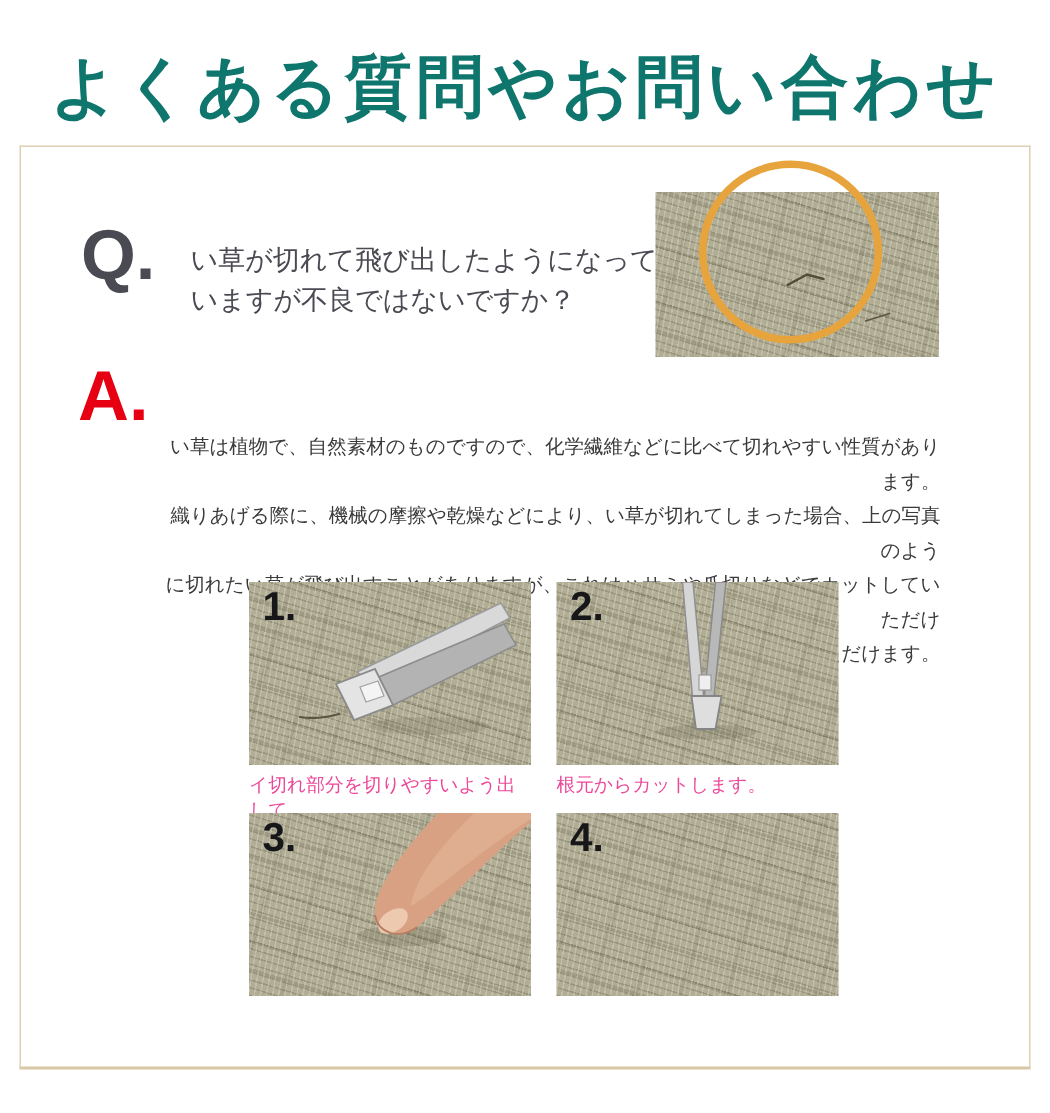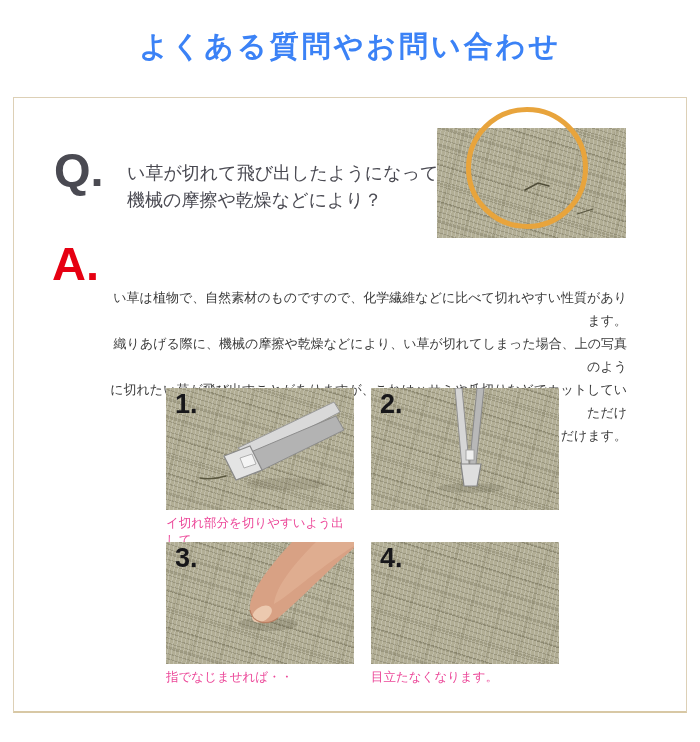--- a/index.html
+++ b/index.html
@@ -7,27 +7,27 @@
   body {
     width: 700px;
     height: 742px;
     position: relative;
     font-family: "Liberation Sans", "DejaVu Sans", sans-serif;
     overflow: hidden;
   }
 
   
   .page-title {
-    margin-top: 24px;
+    margin-top: 36px;
     text-align: center;
     font-family: "Liberation Serif", "DejaVu Serif", serif;
-    font-size: 29px;
+    font-size: 45px;
     font-weight: 600;
     letter-spacing: 3px;
-    color: #3b82f6;
+    color: #0f766e;
     line-height: 44px;
   }
 
   
   .faq-box {
     position: absolute;
     left: 13px;
     top: 97px;
     width: 674px;
     height: 616px;
@@ -157,21 +157,21 @@
 </style>
 </head>
 <body>
 
 <h1 class="page-title">よくある質問やお問い合わせ</h1>
 
 <div class="faq-box">
 
   <div class="q-label">Q.</div>
   <div class="q-text">い草が切れて飛び出したようになって
-機械の摩擦や乾燥などにより？</div>
+いますが不良ではないですか？</div>
 
   <div class="photo-top tatami">
     <svg width="189" height="110" viewBox="0 0 189 110">
       <path d="M 88 62 l 13 -7 l 11 3" stroke="#4f4c38" stroke-width="1.6" fill="none" stroke-linecap="round"></path>
       <path d="M 140 86 l 16 -5" stroke="#5a5742" stroke-width="1.2" fill="none" stroke-linecap="round"></path>
     </svg>
   </div>
   <div class="highlight-circle"></div>
 
   <div class="a-label">A.</div>
@@ -201,37 +201,36 @@
       <div class="step-photo tatami">
         <span class="step-num">2.</span>
         <svg width="188" height="122" viewBox="0 0 188 122">
           <ellipse cx="100" cy="100" rx="34" ry="5" fill="rgba(80,76,56,0.18)"></ellipse>
           <polygon points="84,0 91,0 99,86 92,92" fill="#d6d6d6" stroke="#909090" stroke-width="1"></polygon>
           <polygon points="106,0 113,0 104,86 98,82" fill="#b8b8b8" stroke="#8a8a8a" stroke-width="1"></polygon>
           <polygon points="90,76 110,76 106,98 93,98" fill="#dedede" stroke="#858585" stroke-width="1.2"></polygon>
           <rect x="95" y="62" width="8" height="10" fill="#efefef" stroke="#9a9a9a" stroke-width="0.8"></rect>
         </svg>
       </div>
+      <figcaption class="step-caption">根元からカットします。</figcaption>
     </figure>
 
     <figure class="step">
       <div class="step-photo tatami">
         <span class="step-num">3.</span>
         <svg width="188" height="122" viewBox="0 0 188 122">
           <ellipse cx="102" cy="82" rx="30" ry="7" fill="rgba(80,76,56,0.20)"></ellipse>
           <path d="M 188 0 L 126 0 C 102 26 82 52 84 68 C 86 80 100 85 112 76 C 134 58 164 26 188 6 Z" fill="#d8a184"></path>
           <path d="M 188 0 L 150 0 C 128 22 110 44 108 62 C 120 56 150 28 188 4 Z" fill="#e3b296" opacity="0.7"></path>
           <ellipse cx="96" cy="72" rx="11" ry="7" fill="#ecc9af" transform="rotate(-35 96 72)"></ellipse>
           <path d="M 84 68 C 86 80 100 85 112 76" stroke="#b97f62" stroke-width="1.2" fill="none"></path>
         </svg>
       </div>
-      <figcaption class="step-caption">指でなじませれば・・</figcaption>
     </figure>
 
     <figure class="step">
       <div class="step-photo tatami">
         <span class="step-num">4.</span>
       </div>
-      <figcaption class="step-caption">目立たなくなります。</figcaption>
     </figure>
 
   </div>
 </div>
 
 </body></html>

